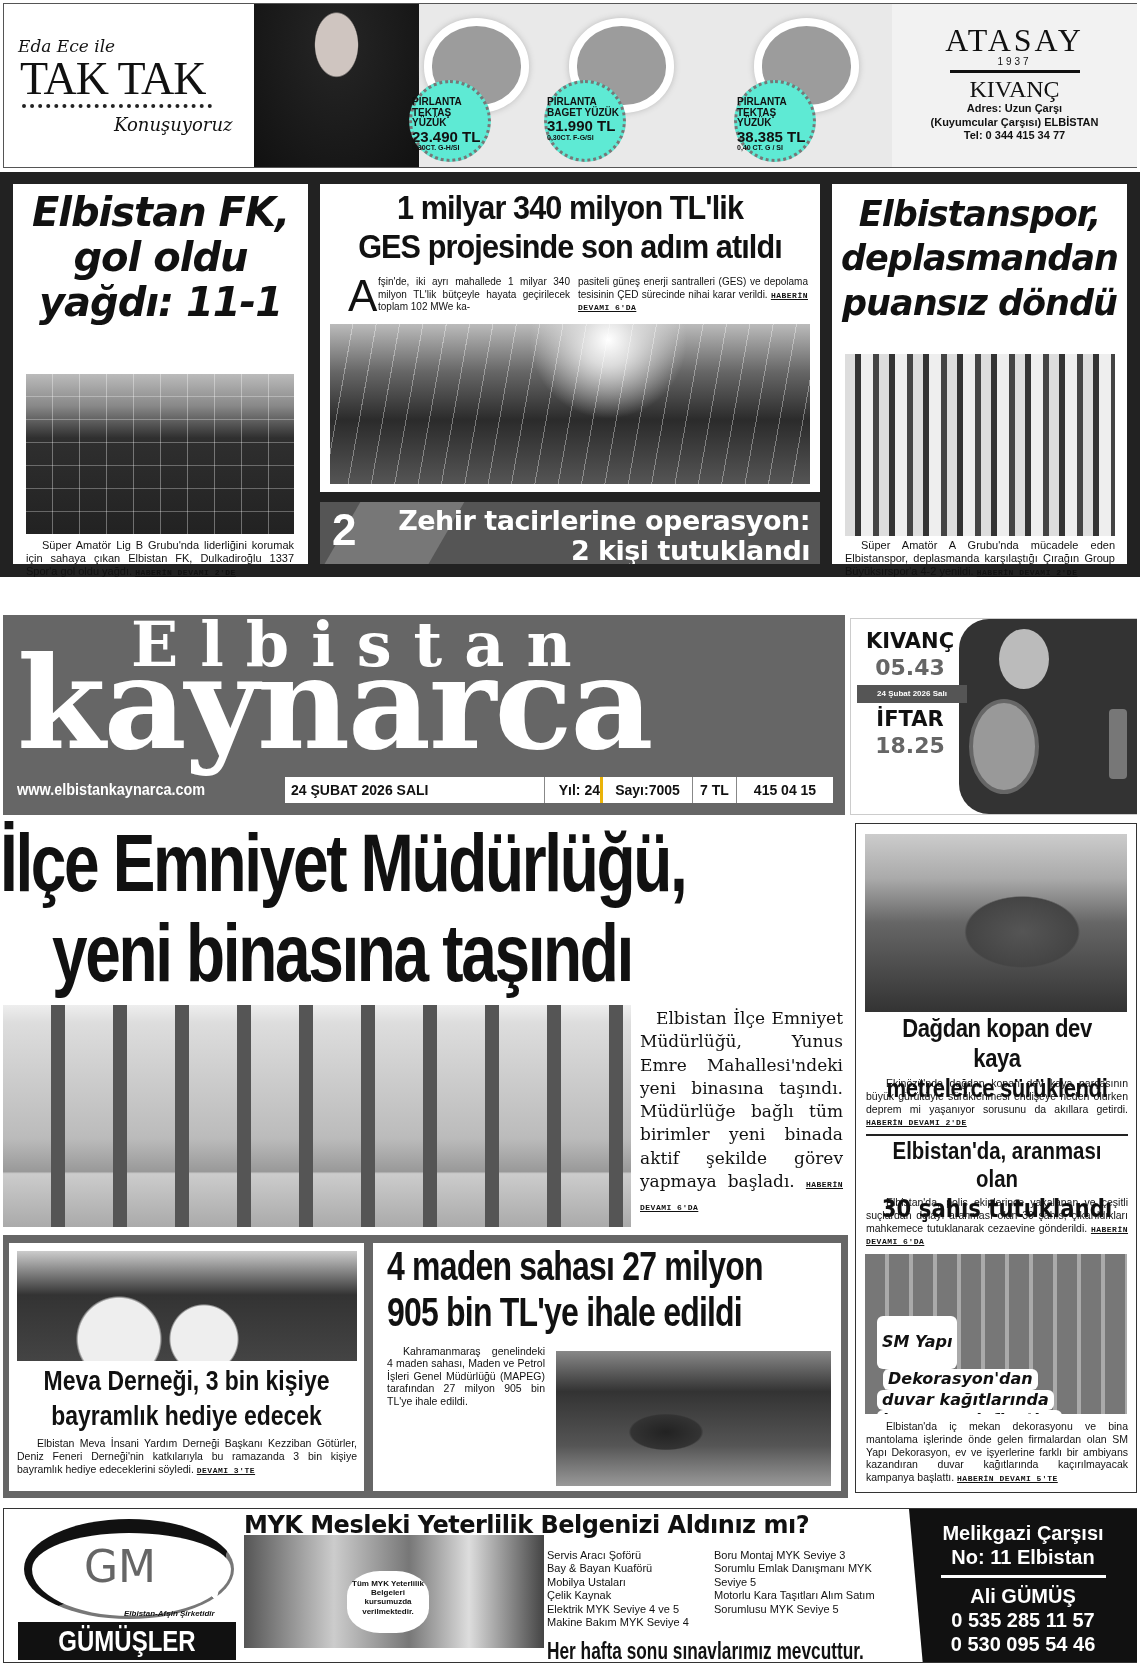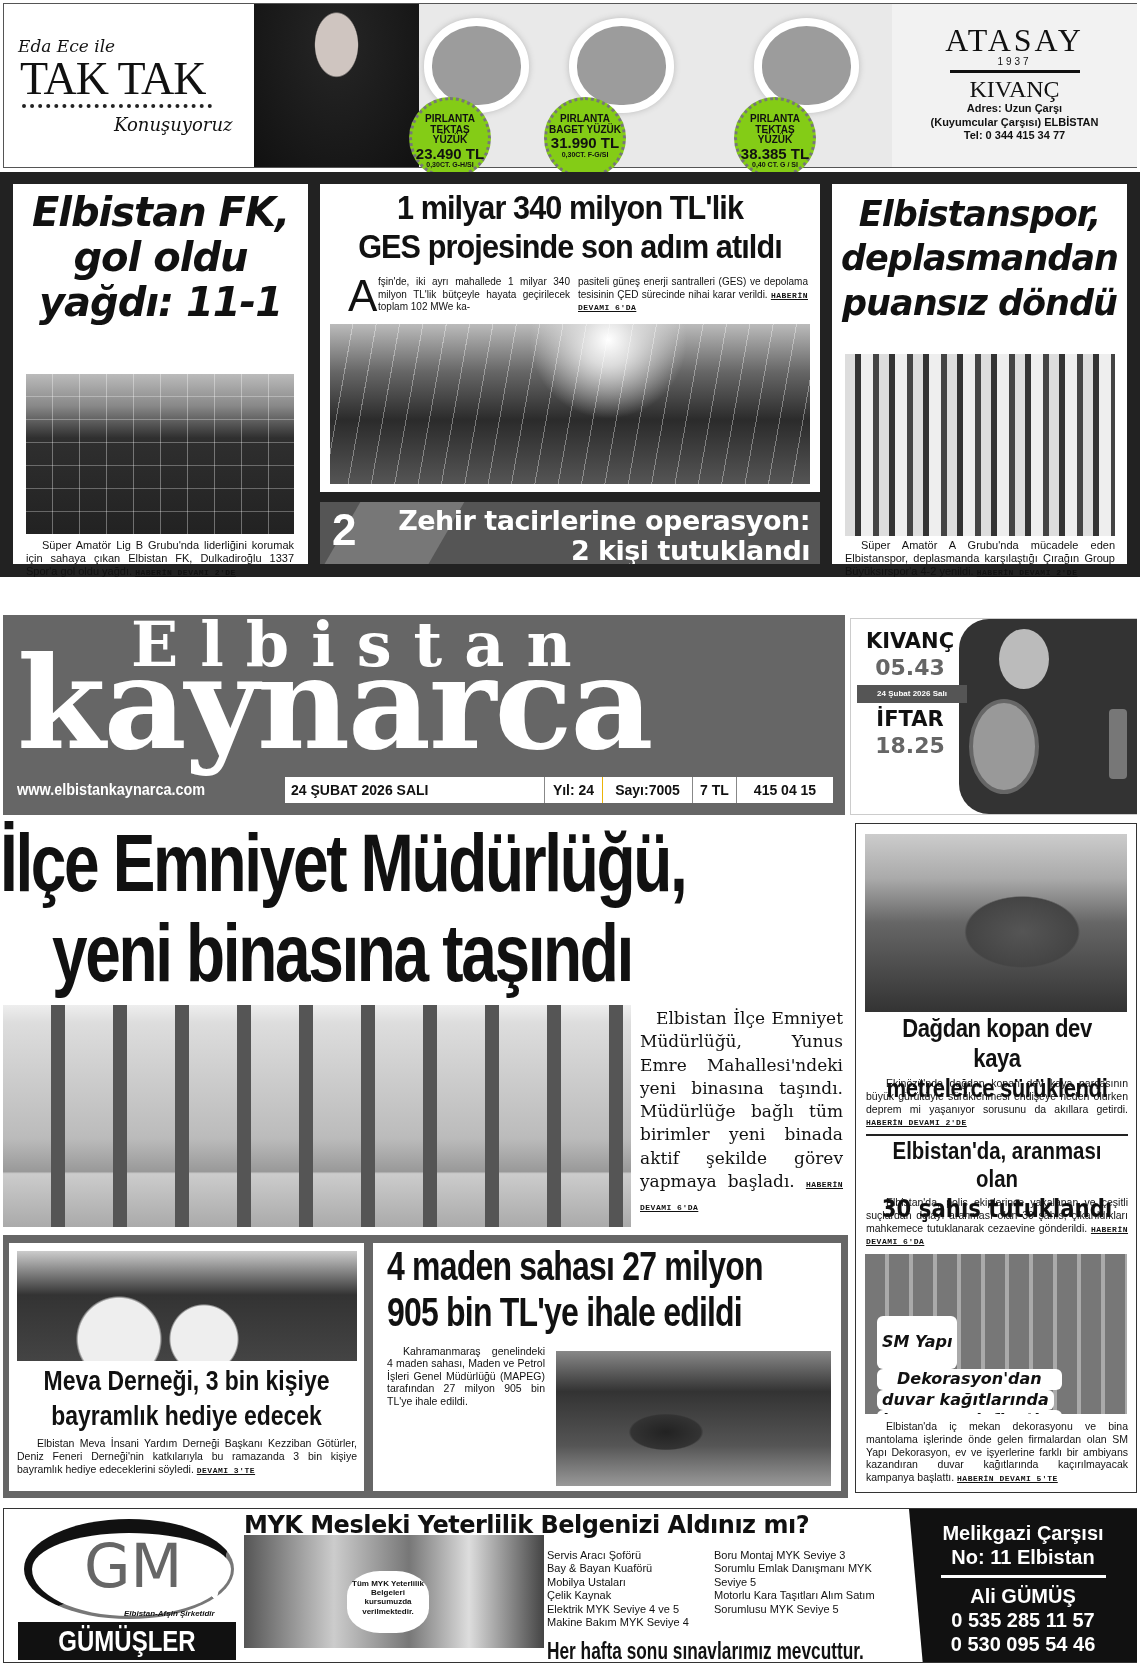--- a/index.html
+++ b/index.html
@@ -6,21 +6,21 @@
 body{width:1140px;height:1665px;background:#fff;font-family:"Liberation Sans",sans-serif;color:#111;position:relative;overflow:hidden}
 .abs{position:absolute}
 .photo{background:linear-gradient(160deg,#9a9a9a,#4a4a4a 55%,#2a2a2a);overflow:hidden}
 .more{font-family:"Liberation Mono",monospace;font-size:8px;font-weight:bold;text-decoration:underline;letter-spacing:0.5px}
 
 #ad-top{left:3px;top:3px;width:1134px;height:165px;border:1px solid #555;background:#e9e9e9}
 #ad-left{left:0;top:0;width:250px;height:163px;background:#fff}
 #woman{left:250px;top:0;width:165px;height:163px;background:radial-gradient(ellipse at 50% 25%,#cfc5c0 0,#cfc5c0 18%,#222 19%,#111 100%)}
 .ring{width:125px;height:140px;top:14px}
 .ring .heart{position:absolute;left:10px;top:0;width:105px;height:95px;border-radius:50% 50% 48% 48%;border:8px solid #fff;background:#9c9c9c;box-shadow:0 0 6px #bbb}
-.badge{position:absolute;left:-12px;top:79px;width:82px;height:82px;border-radius:50%;background:#84cc16;border:3px dotted #777;text-align:center;font-weight:bold;font-size:10px;line-height:1.05;padding-top:14px}
+.badge{position:absolute;left:-12px;top:62px;width:82px;height:82px;border-radius:50%;background:#5eead4;border:3px dotted #777;font-weight:bold;font-size:10px;line-height:1.05;padding-top:14px}
 .badge .p{font-size:15px}
 .badge .s{font-size:7px}
 #atasay{left:888px;top:0;width:245px;height:163px;background:#f2f2f2;text-align:center}
 
 #topnews{left:0;top:172px;width:1140px;height:405px;background:#222}
 .tbox{background:#fff;position:absolute}
 
 #mast{left:3px;top:615px;width:842px;height:200px;background:#666}
 #prayer{left:850px;top:618px;width:287px;height:197px;background:#fff;border:1px solid #ccc}
 
@@ -130,21 +130,21 @@
     </div>
   </div>
 </div>
 
 <div id="mast" class="abs">
   <div class="abs" style="left:128px;top:-4px;color:#fff;font-family:'DejaVu Serif',serif;font-weight:bold;font-size:62px;letter-spacing:22px;line-height:1.1">Elbistan</div>
   <div class="abs" style="left:14px;top:18px;color:#fff;font-family:'DejaVu Serif',serif;font-weight:bold;font-size:128px;letter-spacing:-2px;line-height:1.1">kaynarca</div>
   <div class="abs" style="left:14px;top:165px;color:#fff;font-weight:bold;font-size:17px;transform:scaleX(.85);transform-origin:left">www.elbistankaynarca.com</div>
   <div class="abs" style="left:282px;top:162px;width:548px;height:26px;background:#fff;display:flex;align-items:center;font-weight:bold;font-size:14px">
     <div style="width:260px;padding-left:6px;border-right:1px solid #888;height:100%;line-height:26px">24 ŞUBAT 2026 SALI</div>
-    <div style="width:58px;text-align:center;border-right:1px solid #eab308;height:100%;line-height:26px">Yıl: 24</div>
+    <div style="width:58px;text-align:right;border-right:3px solid #eab308;height:100%;line-height:26px">Yıl: 24</div>
     <div style="width:90px;text-align:center;border-right:1px solid #888;height:100%;line-height:26px">Sayı:7005</div>
     <div style="width:44px;text-align:center;border-right:1px solid #888;height:100%;line-height:26px">7 TL</div>
     <div style="flex:1;text-align:center;line-height:26px">415 04 15</div>
   </div>
 </div>
 
 <div id="prayer" class="abs">
   <div class="abs" style="left:108px;top:0;width:178px;height:195px;background:#333;border-radius:30px 0 0 30px">
     <div class="abs" style="left:40px;top:10px;width:50px;height:60px;border-radius:50%;background:#bbb"></div>
     <div class="abs" style="left:10px;top:80px;width:70px;height:95px;border-radius:50%;background:#999;border:4px solid #666"></div>
@@ -183,21 +183,21 @@
     <div>Elbistan'da, aranması olan</div>
     <div style="font-family:'DejaVu Sans',sans-serif;font-size:25px">30 şahıs tutuklandı</div>
   </div>
   <div class="abs" style="left:10px;top:372px;width:262px;font-size:10.5px;line-height:1.22;text-align:justify">
     <span style="padding-left:20px">Elbistan'da, polis ekiplerince yakalanan ve çeşitli suçlardan dolayı aranması olan 30 şahıs, çıkarıldıkları mahkemece tutuklanarak cezaevine gönderildi.</span>
     <span class="more">HABERİN DEVAMI 6'DA</span>
   </div>
   <div class="photo abs" style="left:9px;top:430px;width:262px;height:160px;background:repeating-linear-gradient(90deg,#777 0 20px,#aaa 20px 24px),linear-gradient(180deg,#555,#999)">
     <div class="abs" style="left:12px;top:62px;font-family:'DejaVu Sans',sans-serif;font-weight:bold;font-style:italic;font-size:16px;line-height:1.3">
       <div style="background:#fff;display:inline-block;padding:16px 5px;border-radius:6px;">SM Yapı</div><br>
-      <div style="background:#fff;display:inline-block;padding:0 20px;border-radius:6px;margin-left:0">Dekorasyon'dan</div><br>
+      <div style="background:#fff;display:inline-block;padding:0 5px;border-radius:6px;margin-left:6px">Dekorasyon'dan</div><br>
       <div style="background:#fff;display:inline-block;padding:0 5px;border-radius:6px">duvar kağıtlarında</div><br>
       <div style="background:#fff;display:inline-block;padding:0 5px;border-radius:6px">kampanyalı fiyatlar</div>
     </div>
   </div>
   <div class="abs" style="left:10px;top:596px;width:262px;font-size:10.5px;line-height:1.22;text-align:justify">
     <span style="padding-left:20px">Elbistan'da iç mekan dekorasyonu ve bina mantolama işlerinde önde gelen firmalardan olan SM Yapı Dekorasyon, ev ve işyerlerine farklı bir ambiyans kazandıran duvar kağıtlarında kaçırılmayacak kampanya başlattı.</span>
     <span class="more">HABERİN DEVAMI 5'TE</span>
   </div>
 </div>
 
@@ -220,21 +220,21 @@
     </div>
     <div class="abs" style="left:14px;top:102px;width:158px;font-size:10.5px;line-height:1.18;text-align:justify">
       <div style="text-indent:16px">Kahramanmaraş genelindeki 4 maden sahası, Maden ve Petrol İşleri Genel Müdürlüğü (MAPEG) tarafından 27 milyon 905 bin TL'ye ihale edildi.</div>
     </div>
     <div class="photo abs" style="left:183px;top:108px;width:275px;height:135px;background:radial-gradient(ellipse at 40% 60%,#222 0,#333 15%,transparent 16%),linear-gradient(180deg,#888 0,#333 30%,#555 70%,#999 100%)"></div>
   </div>
 </div>
 
 <div id="ad-bottom" class="abs">
   <div class="abs" style="left:20px;top:10px;width:210px;height:100px;border-radius:50%;border-top:14px solid #111;border-left:8px solid #111;border-right:3px solid #777;border-bottom:3px solid #777"></div>
-  <div class="abs" style="left:80px;top:22px;font-size:60px;color:#666;font-family:'DejaVu Sans',sans-serif">GM</div>
+  <div class="abs" style="left:80px;top:32px;font-size:44px;color:#666;font-family:'DejaVu Sans',sans-serif">GM</div>
   <div class="abs" style="left:120px;top:100px;font-size:8px;font-style:italic;font-weight:bold">Elbistan-Afşin Şirketidir</div>
   <div class="abs" style="left:14px;top:113px;width:218px;height:38px;background:#111;color:#fff;font-weight:bold;font-size:30px;text-align:center;line-height:38px"><span style="display:inline-block;transform:scaleX(.8)">GÜMÜŞLER MYK</span></div>
   <div class="abs" style="left:240px;top:26px;width:300px;height:113px;background:linear-gradient(90deg,#555,#ccc 30%,#777 55%,#ddd 75%,#444)">
     <div class="abs" style="left:103px;top:36px;width:82px;height:62px;background:#fff;border-radius:40%;font-size:8px;font-weight:bold;text-align:center;padding:8px 4px;line-height:1.15">Tüm MYK Yeterlilik Belgeleri kursumuzda verilmektedir.</div>
   </div>
   <div class="abs" style="left:240px;top:2px;font-family:'DejaVu Sans',sans-serif;font-weight:bold;font-size:24px;white-space:nowrap;letter-spacing:-0.5px">MYK Mesleki Yeterlilik Belgenizi Aldınız mı?</div>
   <div class="abs" style="left:543px;top:40px;width:180px;font-size:11px;line-height:1.22">
     <div>Servis Aracı Şoförü</div>
     <div>Bay &amp; Bayan Kuaförü</div>
     <div>Mobilya Ustaları</div>

